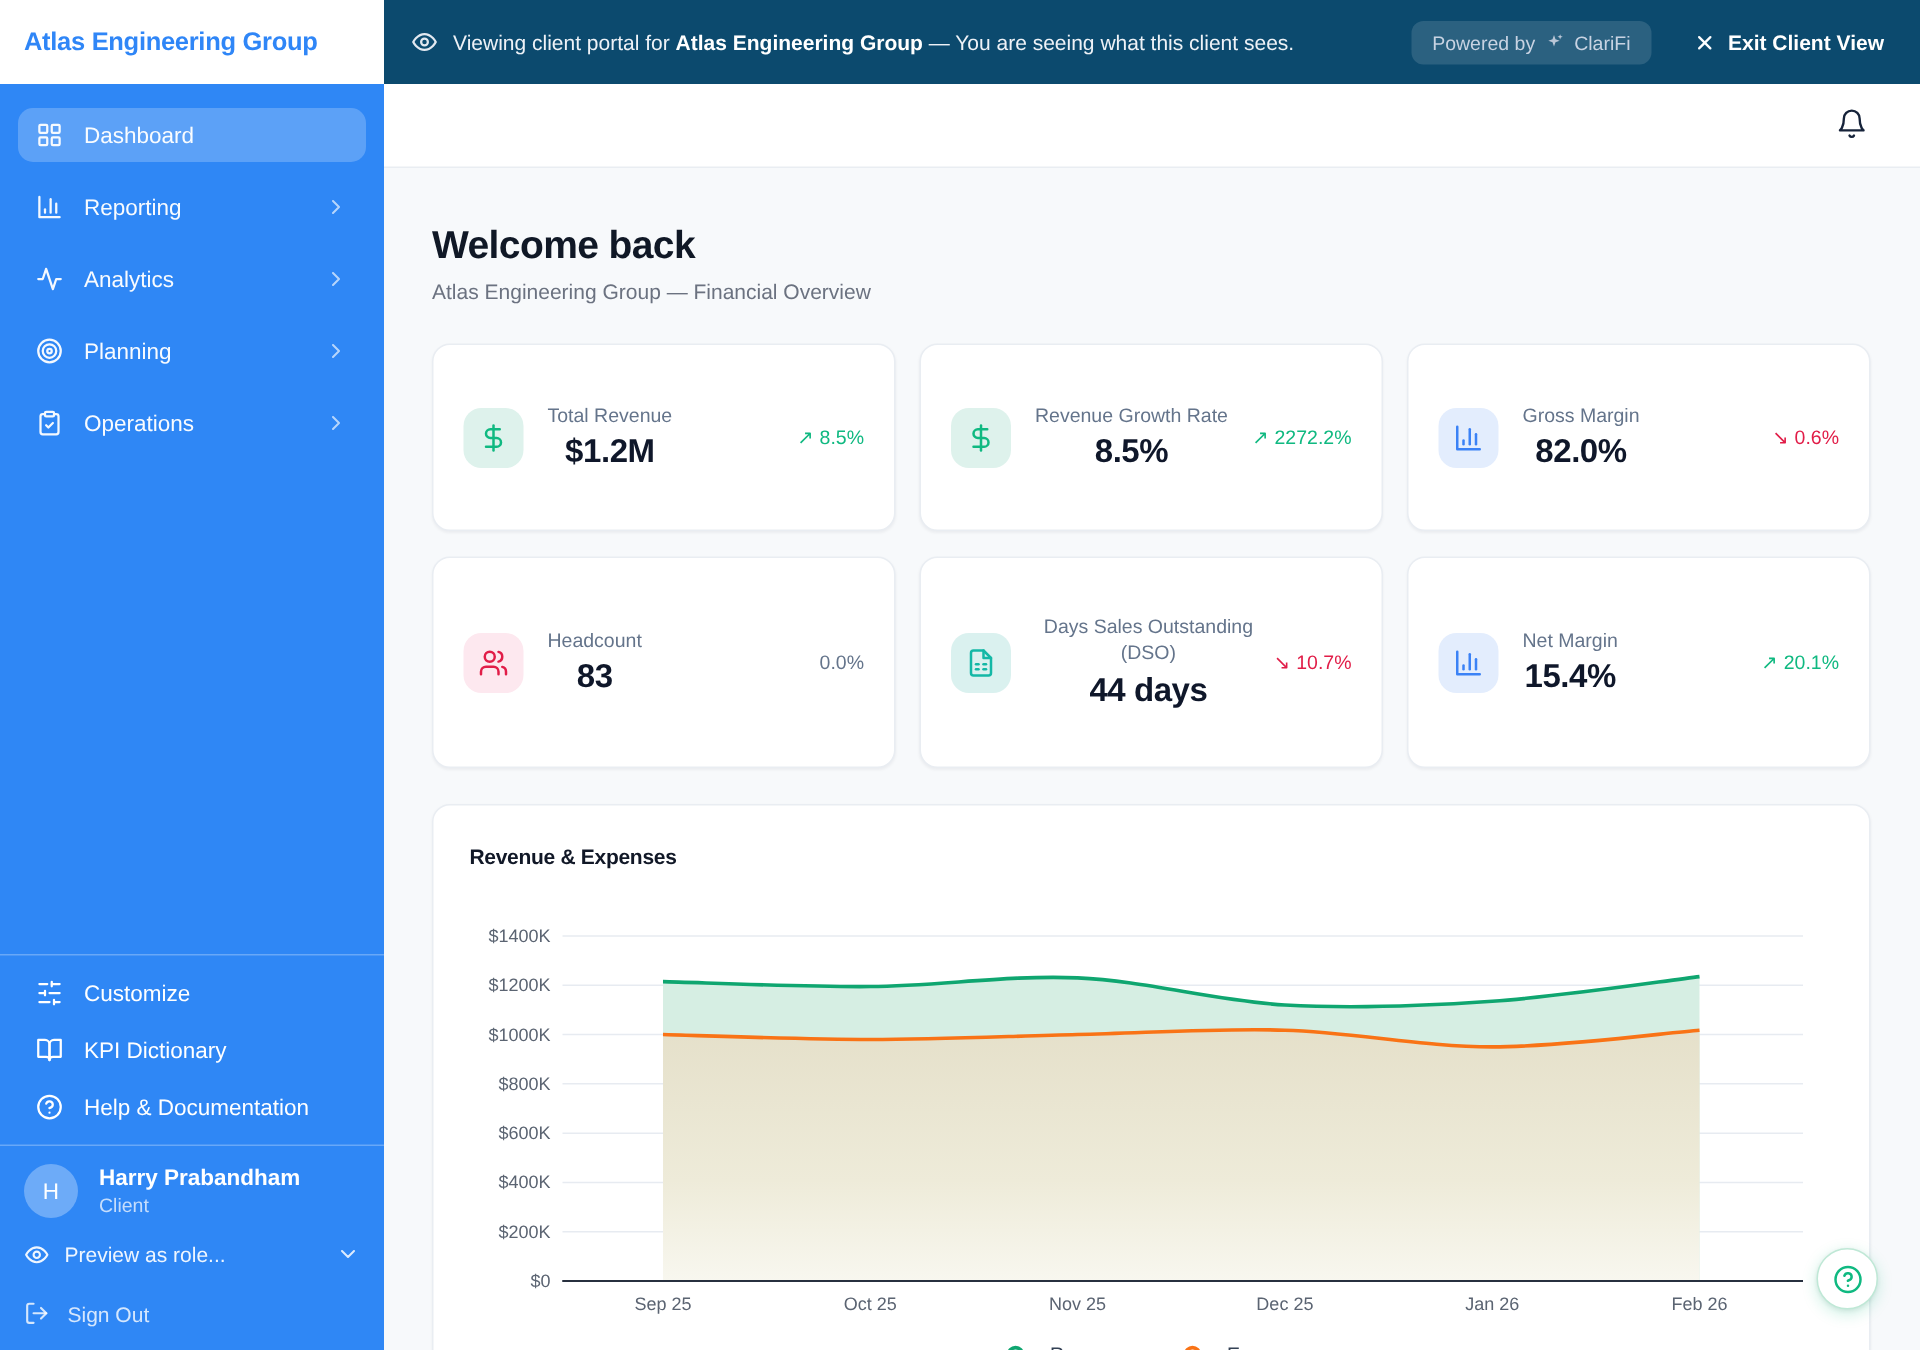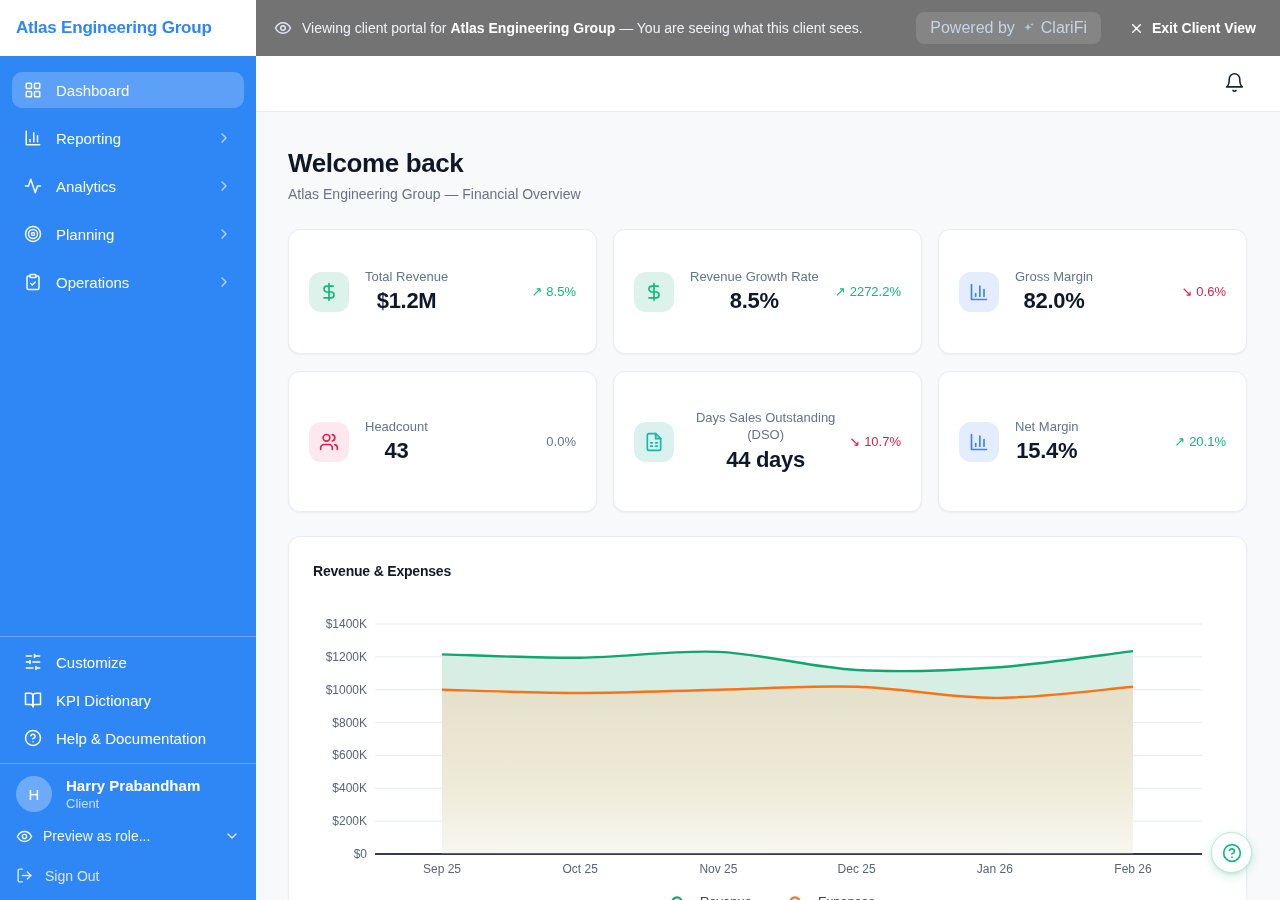--- a/index.html
+++ b/index.html
@@ -24,26 +24,26 @@
   .avatar { width:36px; height:36px; border-radius:50%; background:rgba(255,255,255,0.3); color:#fff; font-size:15px; display:flex; align-items:center; justify-content:center; }
   .user-name { color:#fff; font-size:15px; font-weight:600; }
   .user-role { color:rgba(255,255,255,0.72); font-size:13px; margin-top:2px; }
   .preview-row { margin-top:16px; display:flex; align-items:flex-start; color:rgba(255,255,255,0.92); font-size:14px; cursor:pointer; }
   .preview-row .nicon { width:17px; height:17px; margin-right:10px; }
   .preview-row .chev { margin-left:auto; width:16px; height:16px; opacity:.9; }
   .signout-row { margin-top:22px; display:flex; align-items:center; color:rgba(255,255,255,0.8); font-size:14px; cursor:pointer; }
   .signout-row .nicon { width:17px; height:17px; margin-right:12px; }
 
   
-  .topbar { position:absolute; left:256px; top:0; right:0; height:56px; background:#737373; display:flex; align-items:center; padding:0 24px 0 18px; z-index:4; }
+  .topbar { position:absolute; left:256px; top:0; right:0; height:56px; background:#0c4a6e; display:flex; align-items:center; padding:0 24px 0 18px; z-index:4; }
   .topbar .eye { width:18px; height:18px; color:#e2e8f0; flex:0 0 18px; }
   .topbar-msg { color:#eef2f7; font-size:14px; margin-left:10px; white-space:nowrap; }
   .topbar-msg b { color:#ffffff; font-weight:700; }
   .topbar-right { margin-left:auto; display:flex; align-items:center; gap:28px; }
-  .powered-badge { display:flex; align-items:center; gap:6px; background:rgba(255,255,255,0.13); border-radius:8px; padding:7px 14px; color:#c8d3e2; font-size:16px; cursor:pointer; }
+  .powered-badge { display:flex; align-items:center; gap:6px; background:rgba(255,255,255,0.13); border-radius:8px; padding:7px 14px; color:#c8d3e2; font-size:13px; cursor:pointer; }
   .powered-badge .spark { width:14px; height:14px; color:#b9c6d6; }
   .exit-btn { display:flex; align-items:center; gap:8px; color:#ffffff; font-size:14px; font-weight:600; cursor:pointer; background:none; border:none; font-family:inherit; }
   .exit-btn .xicon { width:15px; height:15px; }
 
   
   .header { position:absolute; left:256px; top:56px; right:0; height:56px; background:#ffffff; border-bottom:1px solid #e9edf2; display:flex; align-items:center; justify-content:flex-end; padding-right:34px; z-index:3; }
   .bell-btn { background:none; border:none; cursor:pointer; color:#16233a; width:24px; height:24px; padding:0; }
   .bell-btn svg { width:21px; height:21px; }
 
   
@@ -293,21 +293,21 @@
       <div class="kpi-icon ic-pink">
           <svg viewBox="0 0 24 24" fill="none" stroke="currentColor" stroke-width="2" stroke-linecap="round" stroke-linejoin="round">
             <path d="M16 21v-2a4 4 0 0 0-4-4H6a4 4 0 0 0-4 4v2"></path>
             <circle cx="9" cy="7" r="4"></circle>
             <path d="M22 21v-2a4 4 0 0 0-3-3.87"></path>
             <path d="M16 3.13a4 4 0 0 1 0 7.75"></path>
           </svg>
         </div>
       <div class="kpi-text">
           <div class="kpi-label">Headcount</div>
-          <div class="kpi-value">43</div>
+          <div class="kpi-value">83</div>
         </div>
       <div class="kpi-trend trend-flat">
           <span></span>
           <span>0.0%</span>
         </div>
     </div>
     <div class="kpi-card">
       <div class="kpi-icon ic-teal">
           <svg viewBox="0 0 24 24" fill="none" stroke="currentColor" stroke-width="2" stroke-linecap="round" stroke-linejoin="round">
             <path d="M14 2H6a2 2 0 0 0-2 2v16a2 2 0 0 0 2 2h12a2 2 0 0 0 2-2V8z"></path>

